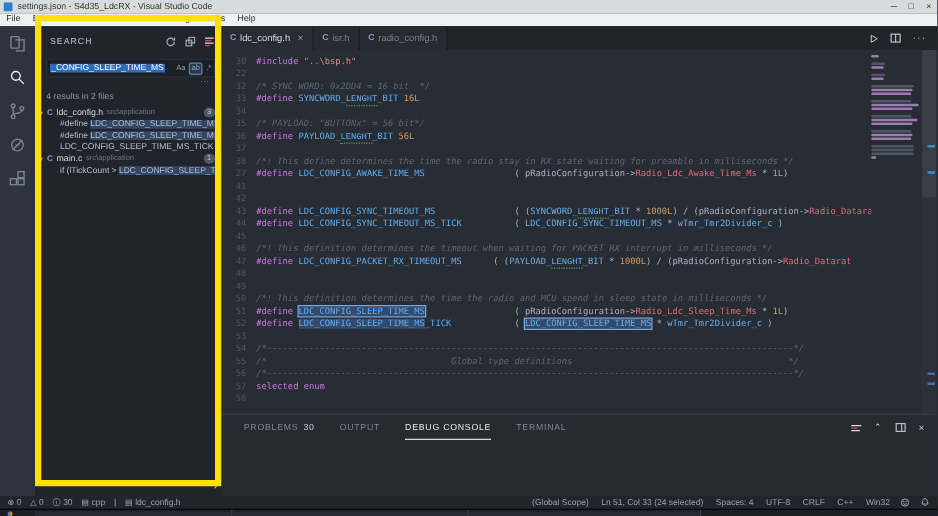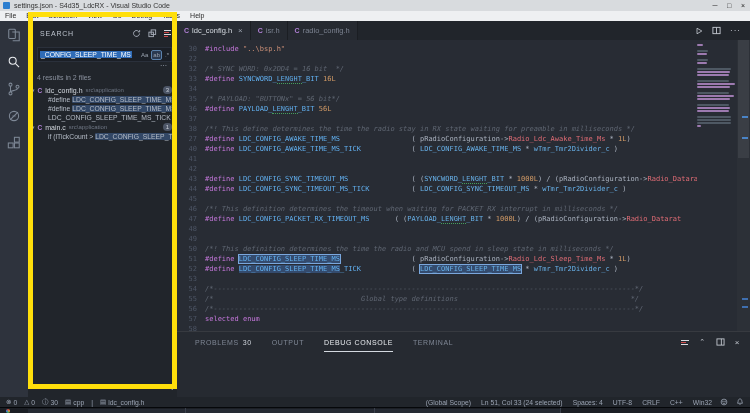--- a/index.html
+++ b/index.html
@@ -305,24 +305,20 @@
           </div>
           <div class="code-line">
             <span class="gutter">38</span>
             <span class="line-content"><span class="tk cmt">/*! This define determines the time the radio stay in RX state waiting for preamble in milliseconds */</span></span>
           </div>
           <div class="code-line">
             <span class="gutter">27</span>
             <span class="line-content"><span class="tk dir">#define </span><span class="tk mac">LDC_CONFIG_AWAKE_TIME_MS</span><span class="tk wh">                 ( pRadioConfiguration-&gt;</span><span class="tk red">Radio_Ldc_Awake_Time_Ms</span><span class="tk wh"> * </span><span class="tk num">1L</span><span class="tk wh">)</span></span>
           </div>
           <div class="code-line">
-            <span class="gutter">40</span>
-            <span class="line-content"><span class="tk dir">#define </span><span class="tk mac">LDC_CONFIG_AWAKE_TIME_MS_TICK</span><span class="tk wh">            ( </span><span class="tk id">LDC_CONFIG_AWAKE_TIME_MS</span><span class="tk wh"> * </span><span class="tk id">wTmr_Tmr2Divider_c</span><span class="tk wh"> )</span></span>
-          </div>
-          <div class="code-line">
             <span class="gutter">41</span>
             <span class="line-content"></span>
           </div>
           <div class="code-line">
             <span class="gutter">42</span>
           </div>
           <div class="code-line">
             <span class="gutter">43</span>
             <span class="line-content"><span class="tk dir">#define </span><span class="tk mac">LDC_CONFIG_SYNC_TIMEOUT_MS</span><span class="tk wh">               ( (</span><span class="tk id">SYNCWORD_</span><span class="tk id sq">LENGHT</span><span class="tk id">_BIT</span><span class="tk wh"> * </span><span class="tk num">1000L</span><span class="tk wh">) / (pRadioConfiguration-&gt;</span><span class="tk red">Radio_Datara</span></span>
           </div>

